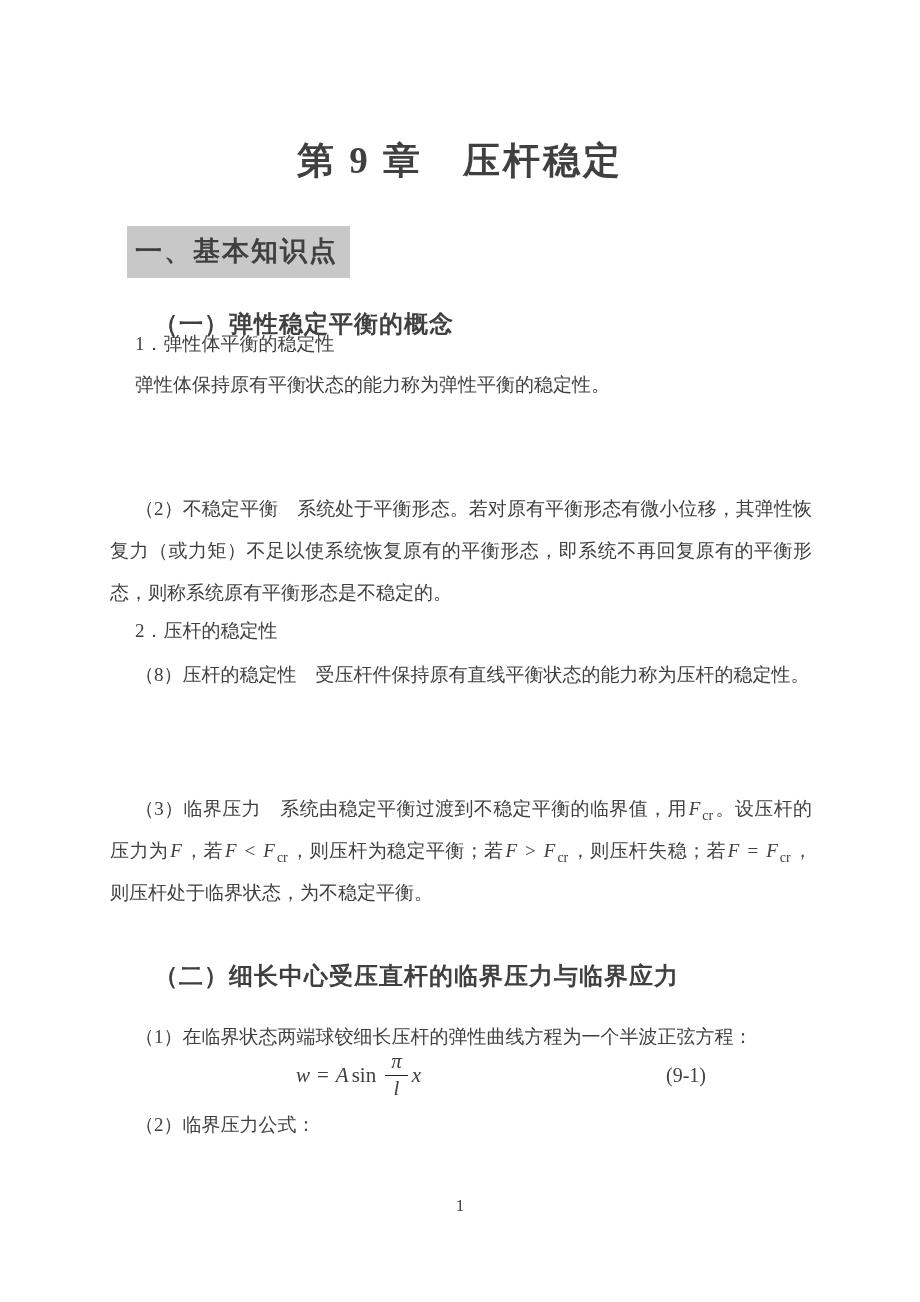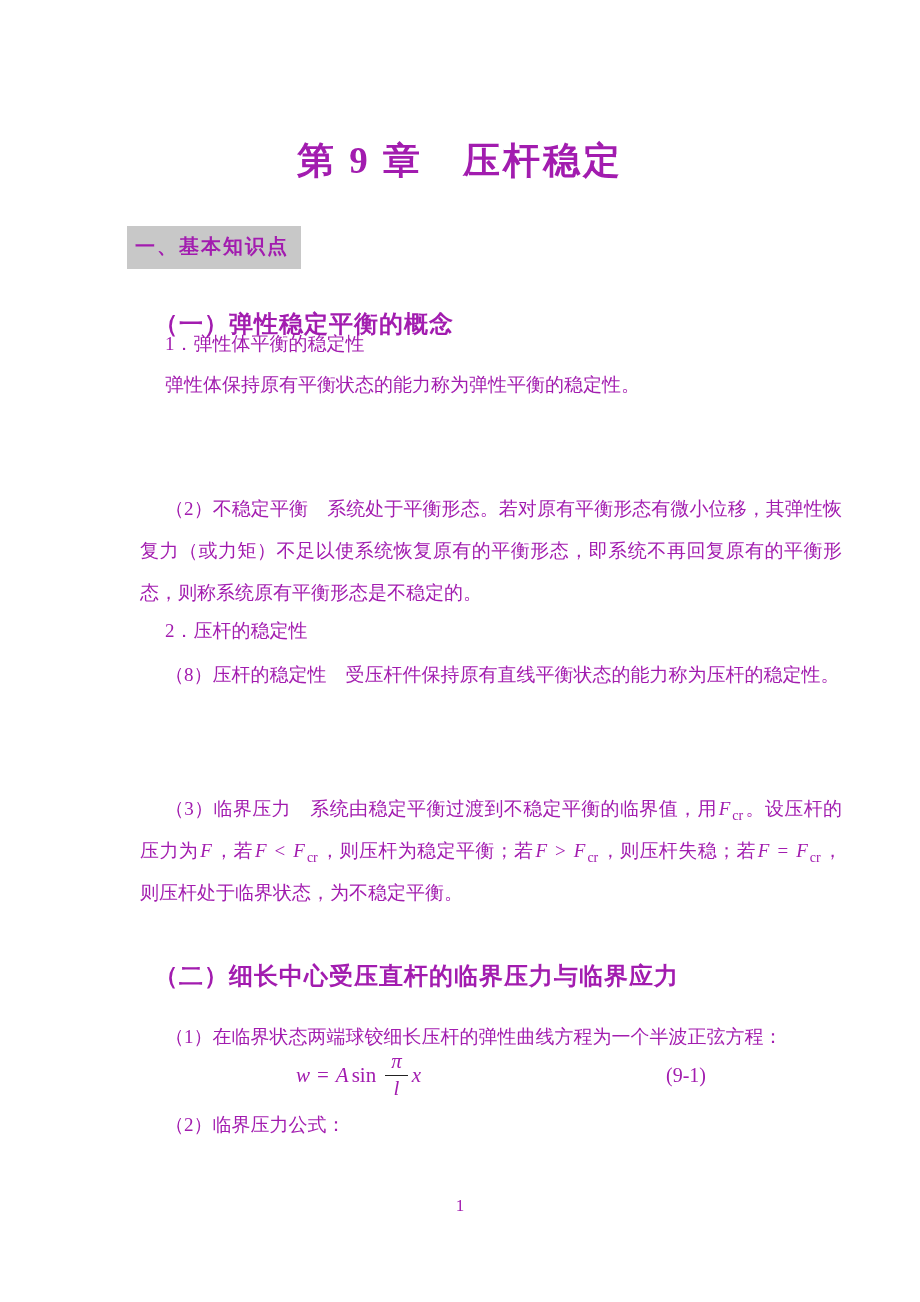--- a/index.html
+++ b/index.html
@@ -5,41 +5,41 @@
   html, body {
     margin: 0;
     padding: 0;
     background: #ffffff;
   }
   .page {
     position: relative;
     width: 892px;
     height: 1302px;
     background: #ffffff;
-    color: #a21caf;
+    color: #404040;
     font-family: "Liberation Serif", serif;
     overflow: hidden;
   }
   .abs { position: absolute; }
 
   .chapter-title {
     left: 0;
     top: 136px;
     width: 920px;
     text-align: center;
     font-size: 37px;
     font-weight: bold;
     letter-spacing: 3px;
     font-family: "Liberation Serif", serif;
   }
 
   .h1-highlight {
     left: 127px;
     top: 226px;
-    font-size: 20px;
+    font-size: 27px;
     font-weight: bold;
     font-family: "Liberation Sans", sans-serif;
     background: #c8c8c8;
     padding: 7px 12px 9px 8px;
     letter-spacing: 2px;
   }
 
   .h2 {
     left: 154px;
     font-size: 24px;
@@ -49,21 +49,20 @@
     margin-top: 32px;
   }
 
   .para {
     left: 110px;
     width: 702px;
     font-size: 19px;
     line-height: 42px;
     text-align: justify;
     word-break: break-all;
-    margin-left: 30px;
   }
   .indent { text-indent: 25px; }
 
   .it {
     font-style: italic;
     font-family: "Liberation Serif", serif;
     padding: 0 2px;
   }
   .msub {
     font-size: 14px;

